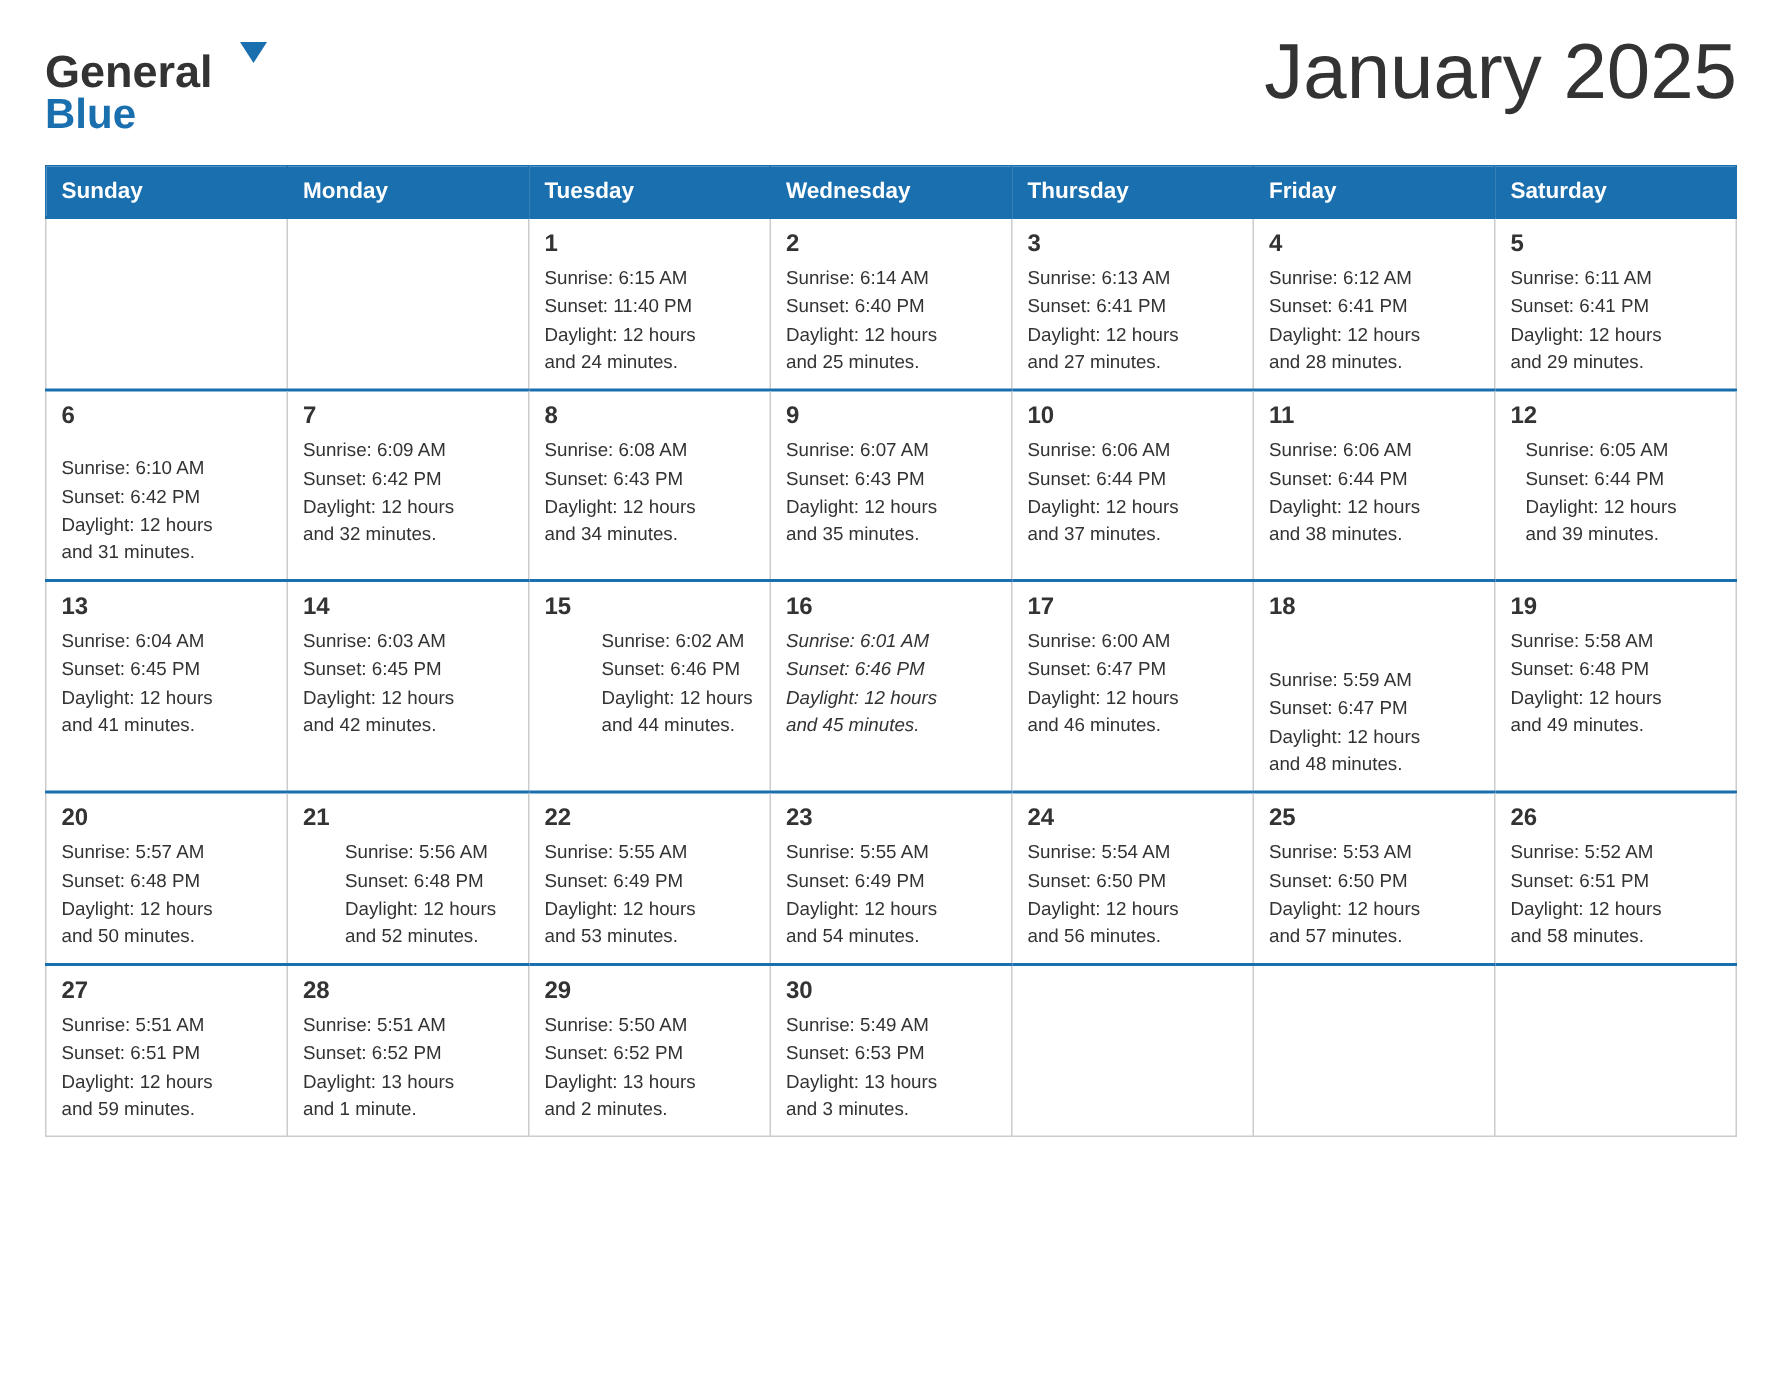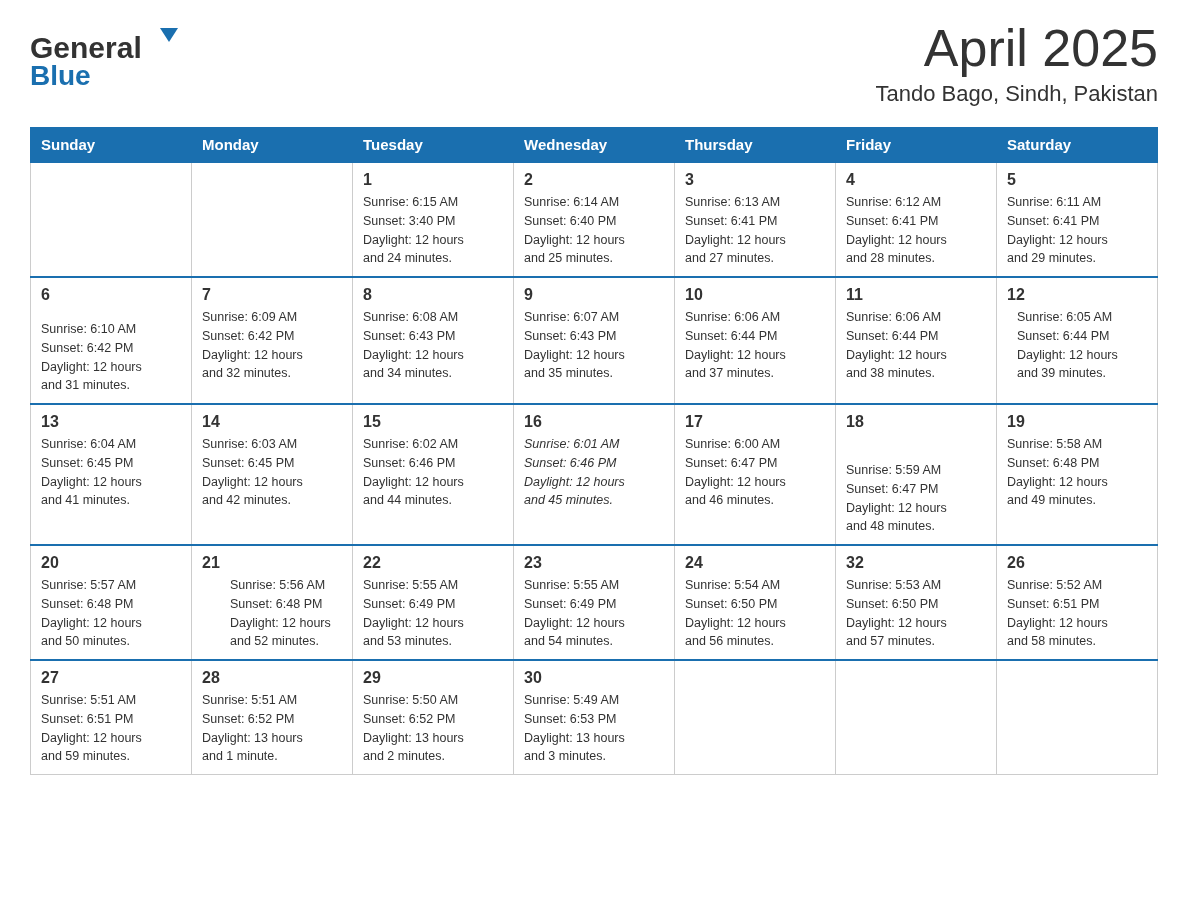--- a/index.html
+++ b/index.html
@@ -85,22 +85,21 @@
 
         <text x="0" y="38" font-family="Arial" font-size="30" font-weight="bold" fill="#333333">General</text>
 
         <polygon points="130,8 148,8 139,22" fill="#1a6faf"></polygon>
 
         <text x="0" y="65" font-family="Arial" font-size="28" font-weight="bold" fill="#1a6faf">Blue</text>
       </svg>
     </div>
   </div>
   <div class="title-block">
-    <div class="month-title">April 2025</div>
-    <div class="location-title">Tando Bago, Sindh, Pakistan</div>
+    <div class="month-title">January 2025</div>
   </div>
 </div>
 
 <table class="calendar-table">
   <thead>
     <tr>
     <th>Sunday</th>
         <th>Monday</th>
         <th>Tuesday</th>
         <th>Wednesday</th>
@@ -109,21 +108,21 @@
         <th>Saturday</th>
       </tr>
   </thead>
   <tbody id="calendar-body">
   <tr>
         <td></td>
         <td></td>
         <td>
           <span class="day-number">1</span>
           <div class="day-info" style="white-space: pre-line;">Sunrise: 6:15 AM
-Sunset: 3:40 PM
+Sunset: 11:40 PM
 Daylight: 12 hours
 and 24 minutes.</div>
         </td>
         <td>
           <span class="day-number">2</span>
           <div class="day-info" style="white-space: pre-line;">Sunrise: 6:14 AM
 Sunset: 6:40 PM
 Daylight: 12 hours
 and 25 minutes.</div>
         </td>
@@ -210,21 +209,21 @@
         </td>
         <td>
           <span class="day-number">14</span>
           <div class="day-info" style="white-space: pre-line;">Sunrise: 6:03 AM
 Sunset: 6:45 PM
 Daylight: 12 hours
 and 42 minutes.</div>
         </td>
         <td>
           <span class="day-number">15</span>
-          <div class="day-info" style="white-space: pre-line;">Sunrise: 6:02 AM
+          <div class="day-info" style="white-space: pre-line; margin-left: 38px;">Sunrise: 6:02 AM
 Sunset: 6:46 PM
 Daylight: 12 hours
 and 44 minutes.</div>
         </td>
         <td>
           <span class="day-number">16</span>
           <div class="day-info" style="white-space: pre-line; font-style: italic;">Sunrise: 6:01 AM
 Sunset: 6:46 PM
 Daylight: 12 hours
 and 45 minutes.</div>
@@ -281,21 +280,21 @@
 and 54 minutes.</div>
         </td>
         <td>
           <span class="day-number">24</span>
           <div class="day-info" style="white-space: pre-line;">Sunrise: 5:54 AM
 Sunset: 6:50 PM
 Daylight: 12 hours
 and 56 minutes.</div>
         </td>
         <td>
-          <span class="day-number">32</span>
+          <span class="day-number">25</span>
           <div class="day-info" style="white-space: pre-line;">Sunrise: 5:53 AM
 Sunset: 6:50 PM
 Daylight: 12 hours
 and 57 minutes.</div>
         </td>
         <td>
           <span class="day-number">26</span>
           <div class="day-info" style="white-space: pre-line;">Sunrise: 5:52 AM
 Sunset: 6:51 PM
 Daylight: 12 hours

